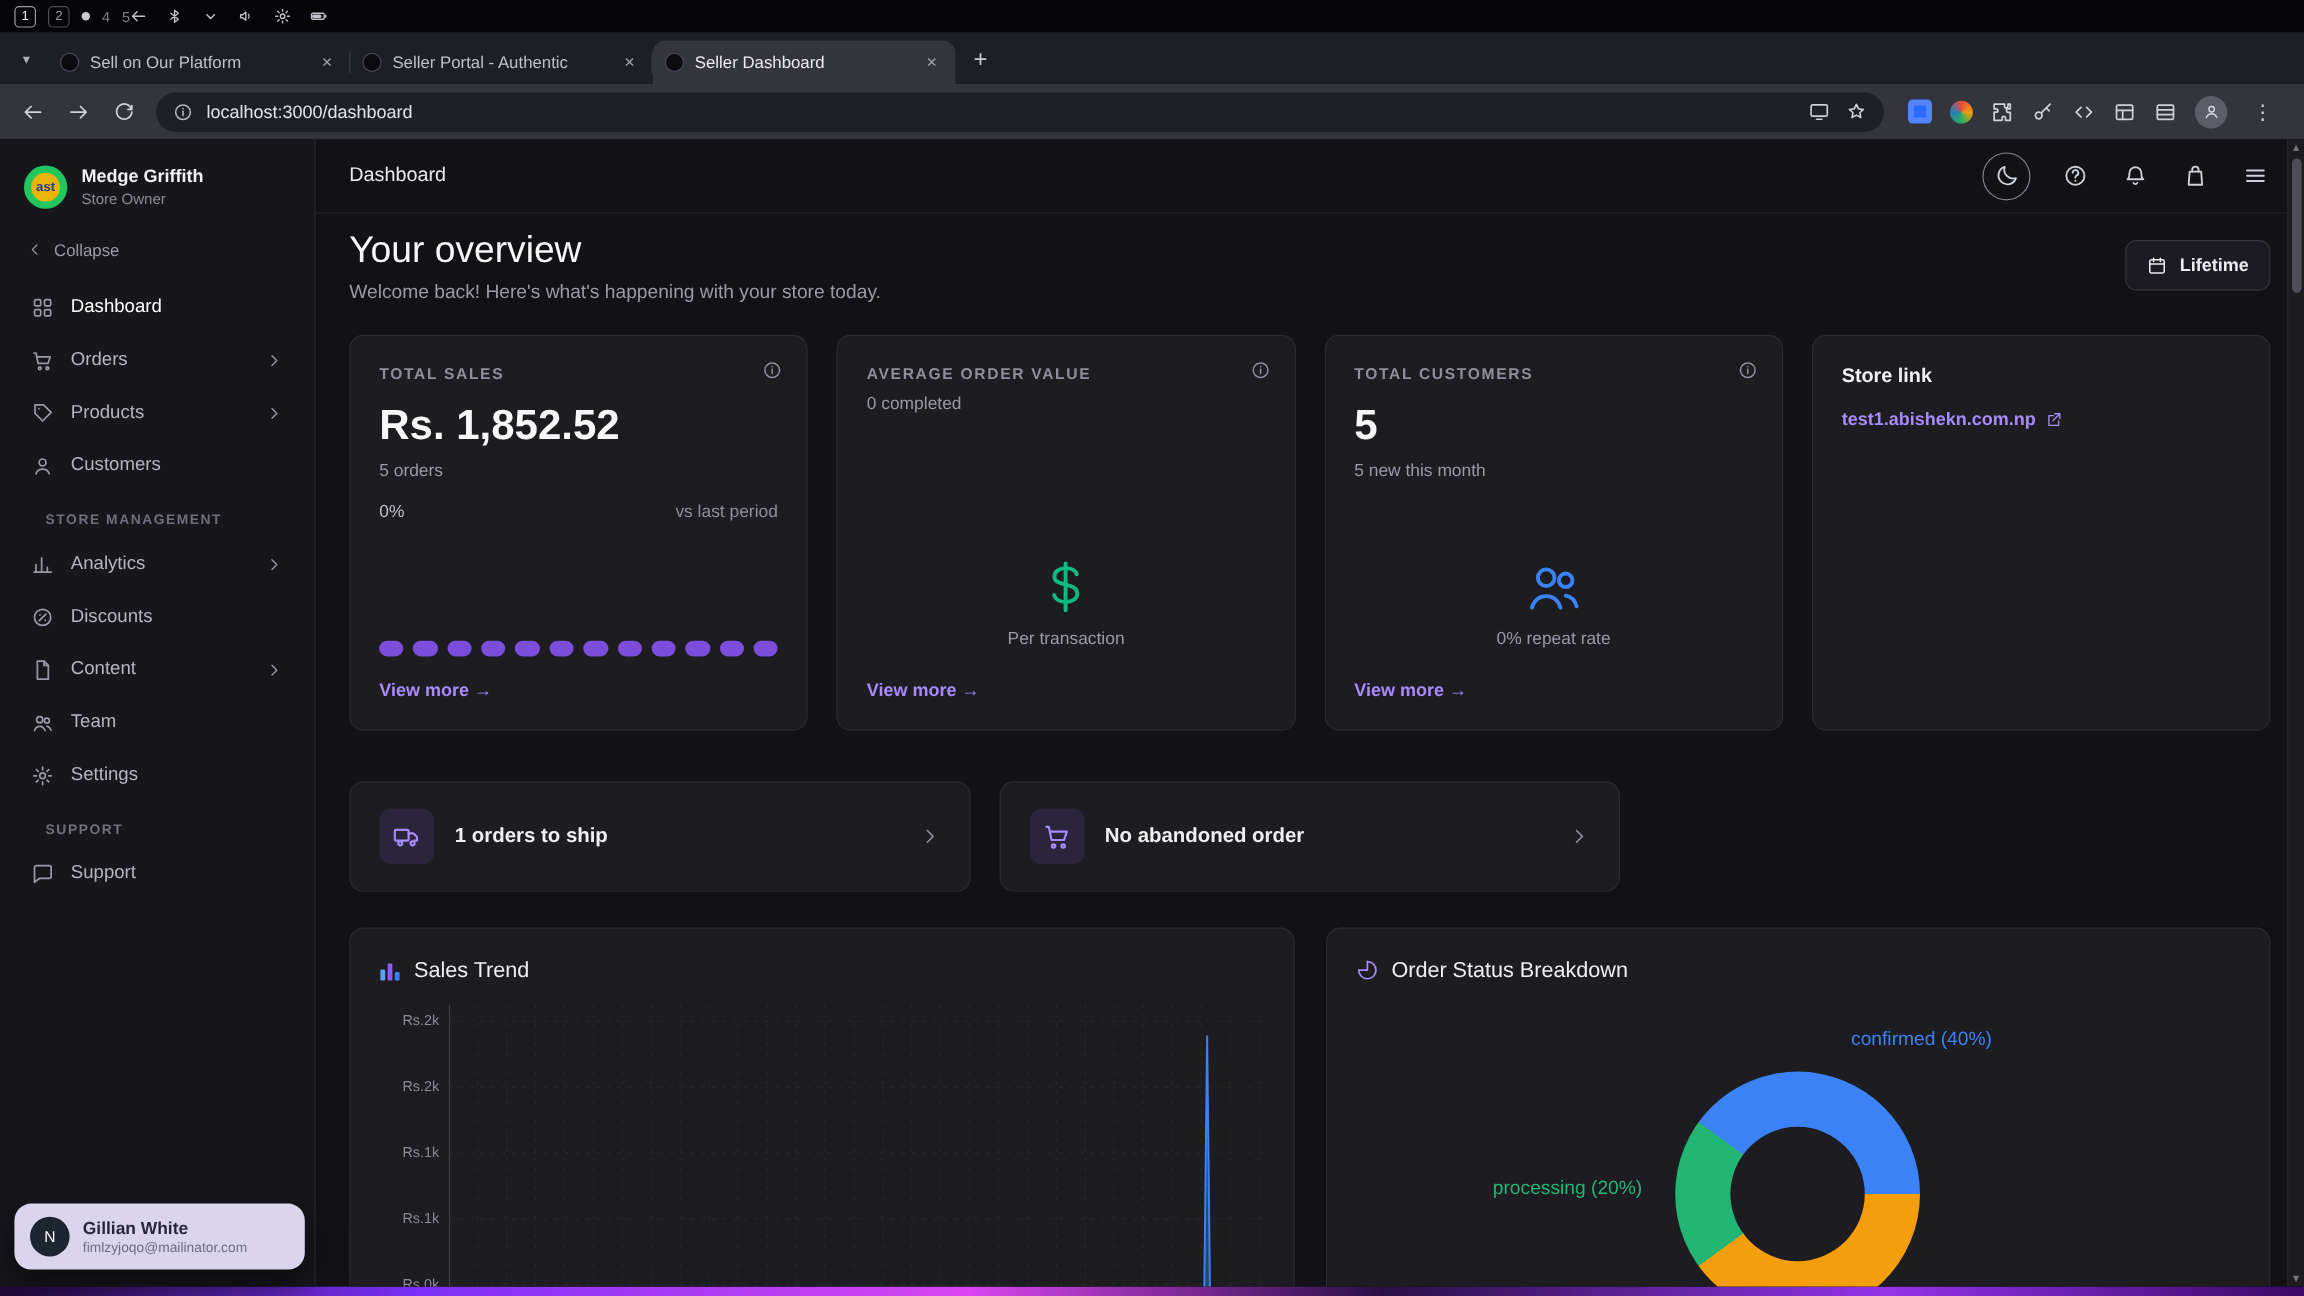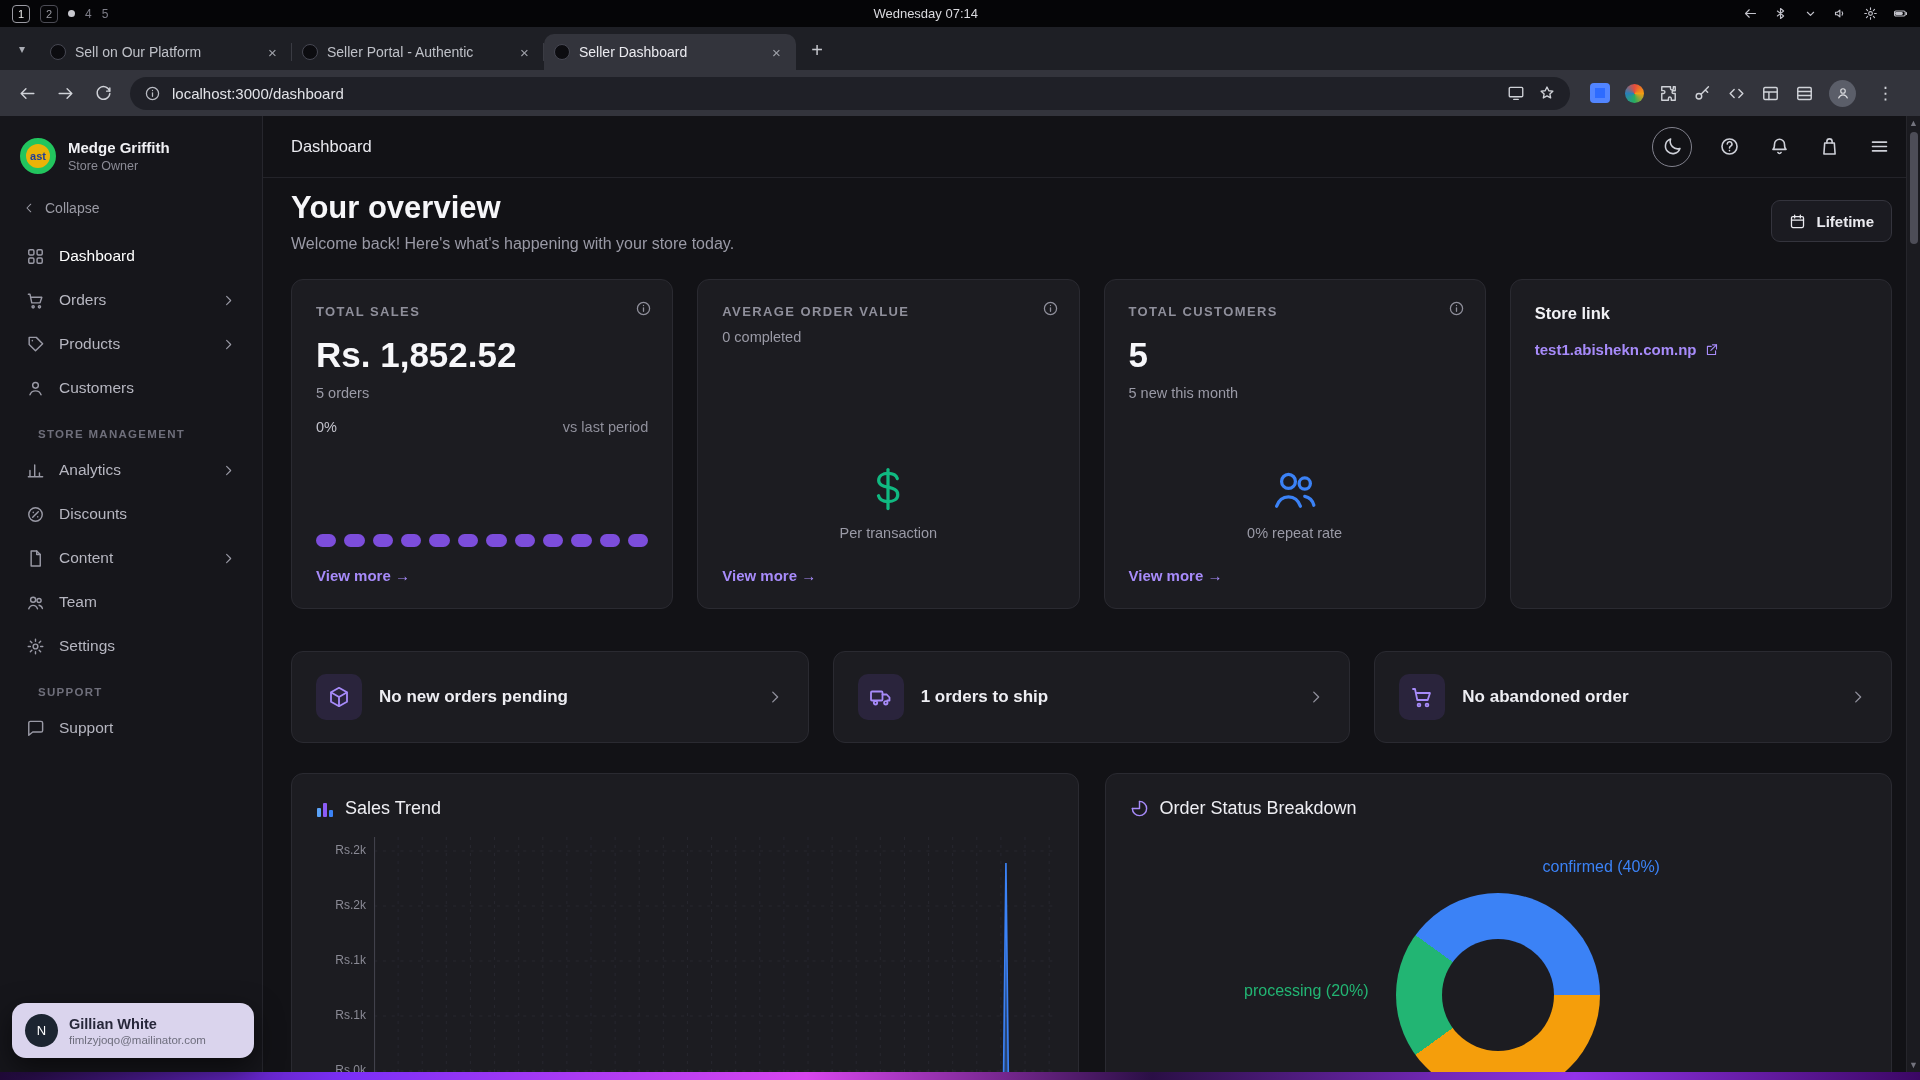--- a/index.html
+++ b/index.html
@@ -71,21 +71,21 @@
   .main{flex:1;display:flex;flex-direction:column;min-width:0}
   .main-header{height:62px;border-bottom:1px solid #232329;display:flex;align-items:center;padding:0 28px;flex:0 0 auto}
   .mh-title{font-size:16.5px;color:#e9e9ef}
   .mh-icons{margin-left:auto;display:flex;align-items:center;gap:24px;color:#ced0d8}
   .icon-btn{width:26px;height:26px;display:flex;align-items:center;justify-content:center}
   .icon-btn svg{width:21px;height:21px}
   .icon-btn.ring{width:40px;height:40px;border:1.5px solid #82828e;border-radius:50%}
 
   .content{flex:1;overflow:hidden;padding:12px 28px 0 28px;min-height:0}
   .overview-row{display:flex;align-items:flex-start;margin-bottom:26px}
-  .ov-h{font-size:31px;font-weight:700;color:#f6f6f9}
+  .ov-h{font-size:31px;font-weight:400;color:#f6f6f9}
   .ov-sub{font-size:16px;color:#9a9aa6;margin-top:9px}
   .lifetime-btn{margin-left:auto;height:42px;display:flex;align-items:center;gap:10px;padding:0 17px;background:#1b1b21;border:1px solid #34343d;border-radius:9px;color:#ebebf0;font-size:15px;font-weight:bold;margin-top:10px}
   .lifetime-btn svg{width:17px;height:17px}
 
   .card{background:#1c1c21;border:1px solid #2a2a31;border-radius:12px}
   .stats{display:grid;grid-template-columns:repeat(4,1fr);gap:24px;margin-bottom:42px}
   .stat-card{height:330px;padding:24px;display:flex;flex-direction:column;position:relative}
   .stat-label{font-size:13px;letter-spacing:1.4px;color:#8f8f9b;font-weight:bold}
   .stat-info{position:absolute;right:20px;top:20px;color:#8f8f9b}
   .stat-info svg{width:17px;height:17px}
@@ -301,21 +301,20 @@
 <div class="screen">
 
   <div class="desktop-bar">
     <div class="db-left">
       <span class="ws-box">1</span>
       <span class="ws-box dim">2</span>
       <span class="ws-dot"></span>
       <span class="ws-num">4</span>
       <span class="ws-num">5</span>
     </div>
-    <div class="db-center">Wednesday 07:14</div>
     <div class="db-right">
       <svg class="ic">
           <use href="#i-arrow-l"></use>
         </svg>
       <svg class="ic">
           <use href="#i-bt"></use>
         </svg>
       <svg class="ic">
           <use href="#i-down"></use>
         </svg>
@@ -636,33 +635,20 @@
               <a class="sl-link">
                 <span>test1.abishekn.com.np</span>
                 <svg class="ic">
                     <use href="#i-extlink"></use>
                   </svg>
               </a>
             </div>
           </div>
 
           <div class="actions">
-            <div class="card action-card">
-              <span class="action-tile">
-                  <svg class="ic">
-                    <use href="#i-cube"></use>
-                  </svg>
-                </span>
-              <span class="action-label">No new orders pending</span>
-              <span class="action-chev">
-                  <svg class="ic">
-                    <use href="#i-chev-r"></use>
-                  </svg>
-                </span>
-            </div>
             <div class="card action-card">
               <span class="action-tile">
                   <svg class="ic">
                     <use href="#i-truck"></use>
                   </svg>
                 </span>
               <span class="action-label">1 orders to ship</span>
               <span class="action-chev">
                   <svg class="ic">
                     <use href="#i-chev-r"></use>

